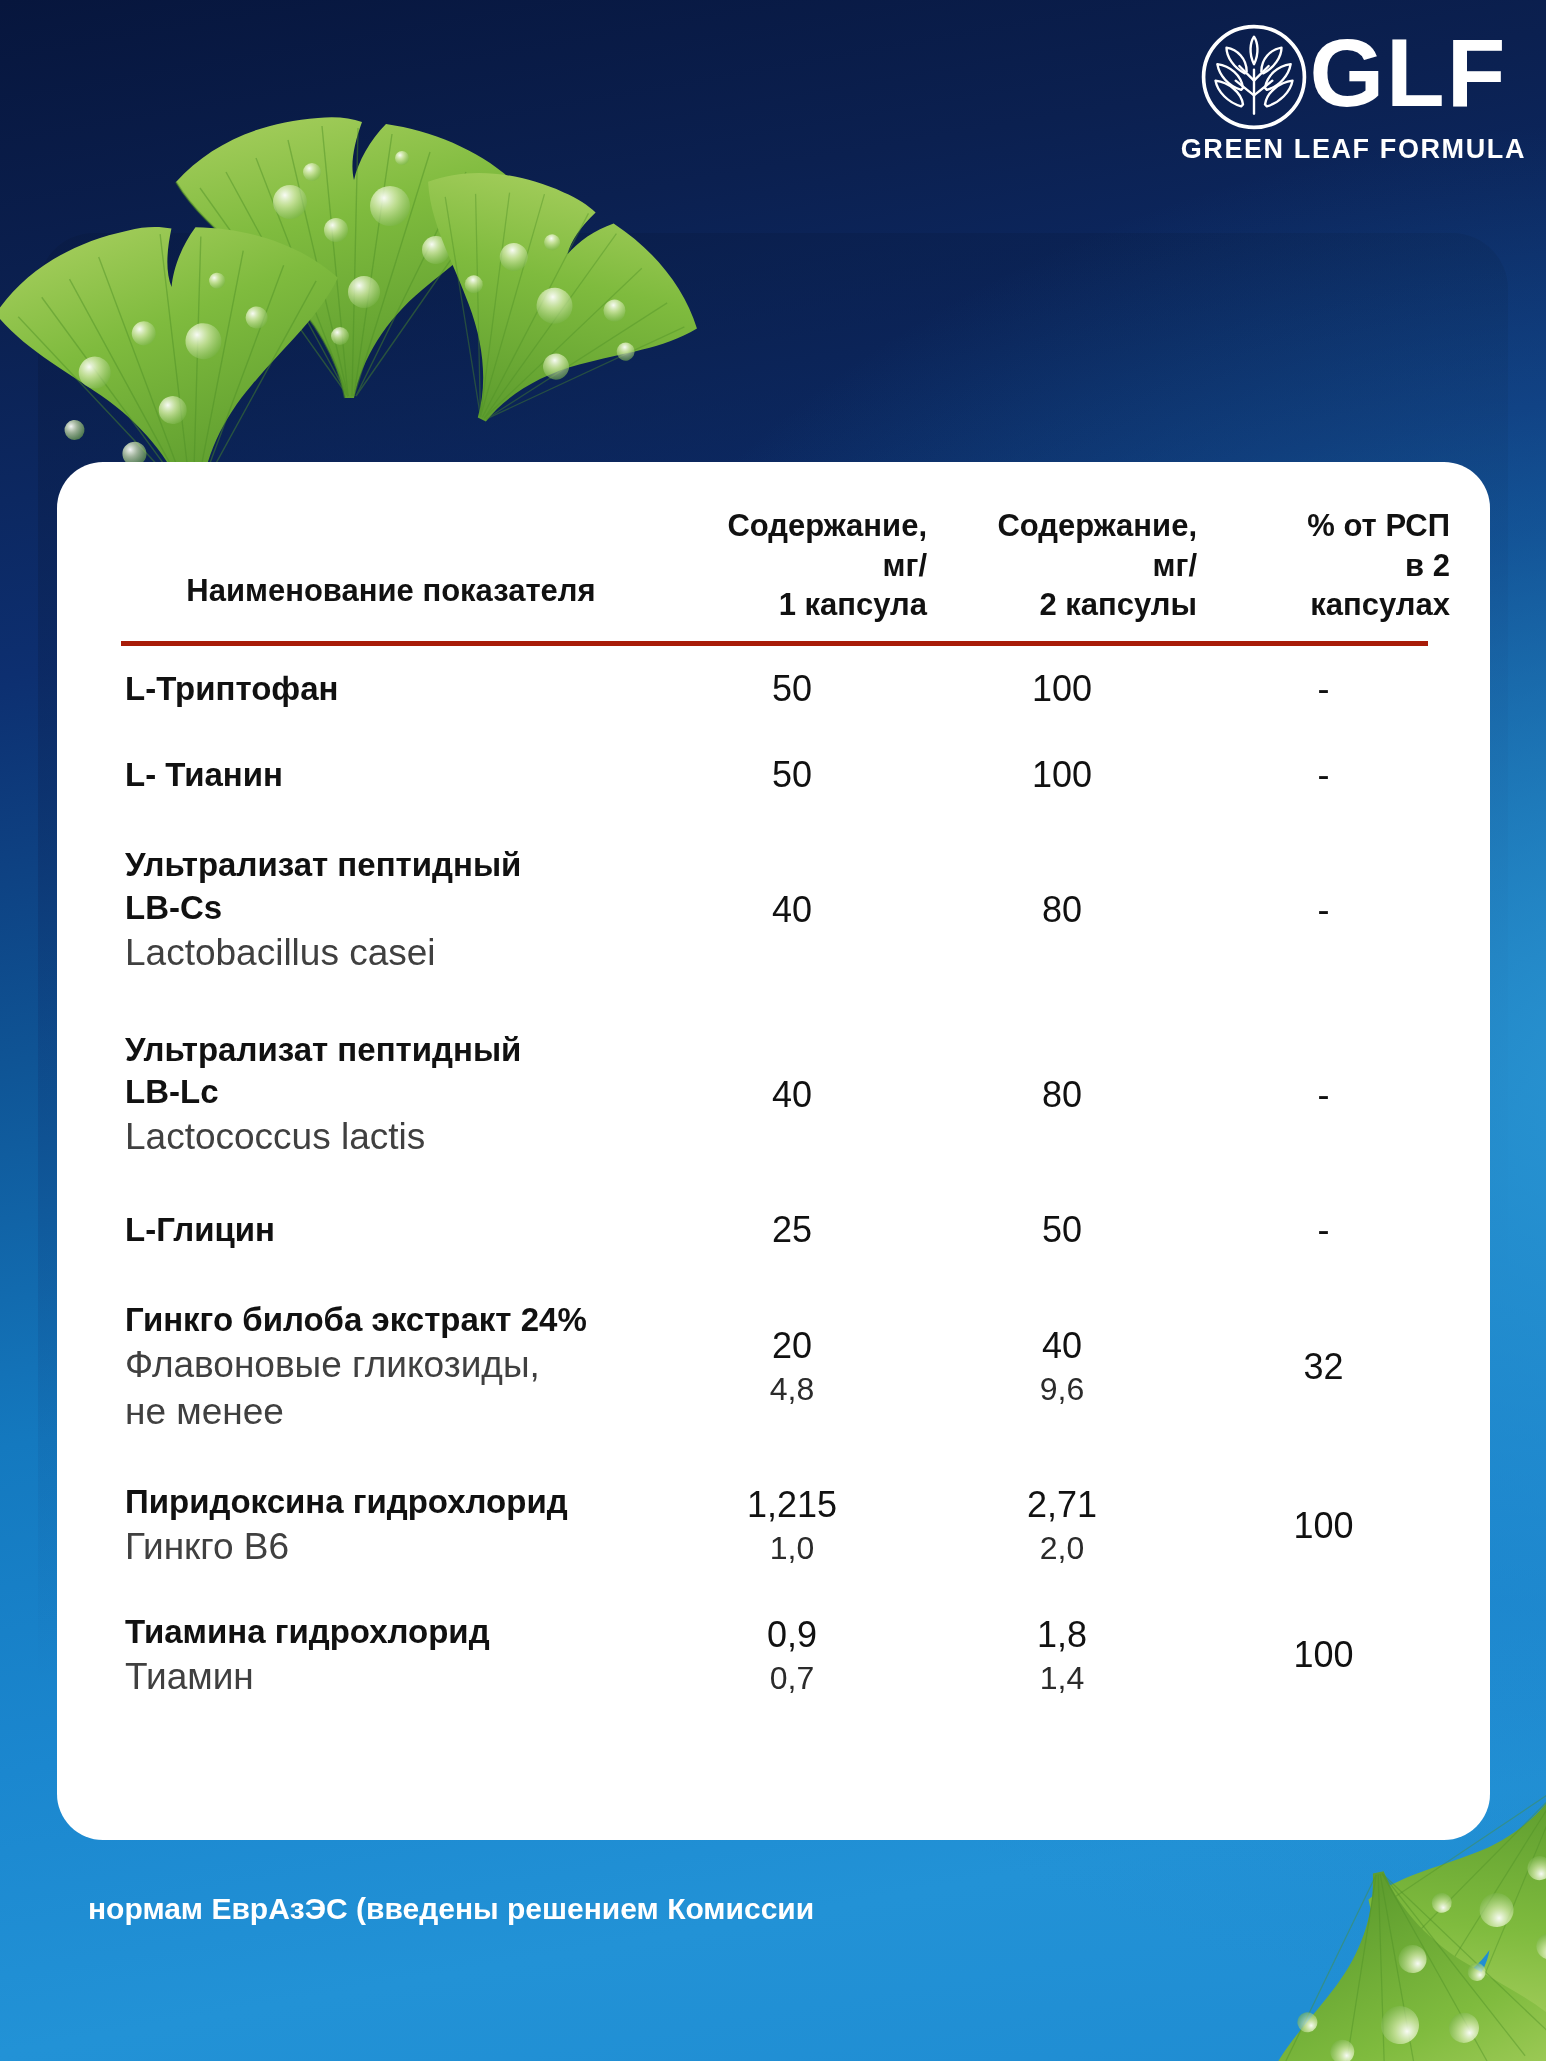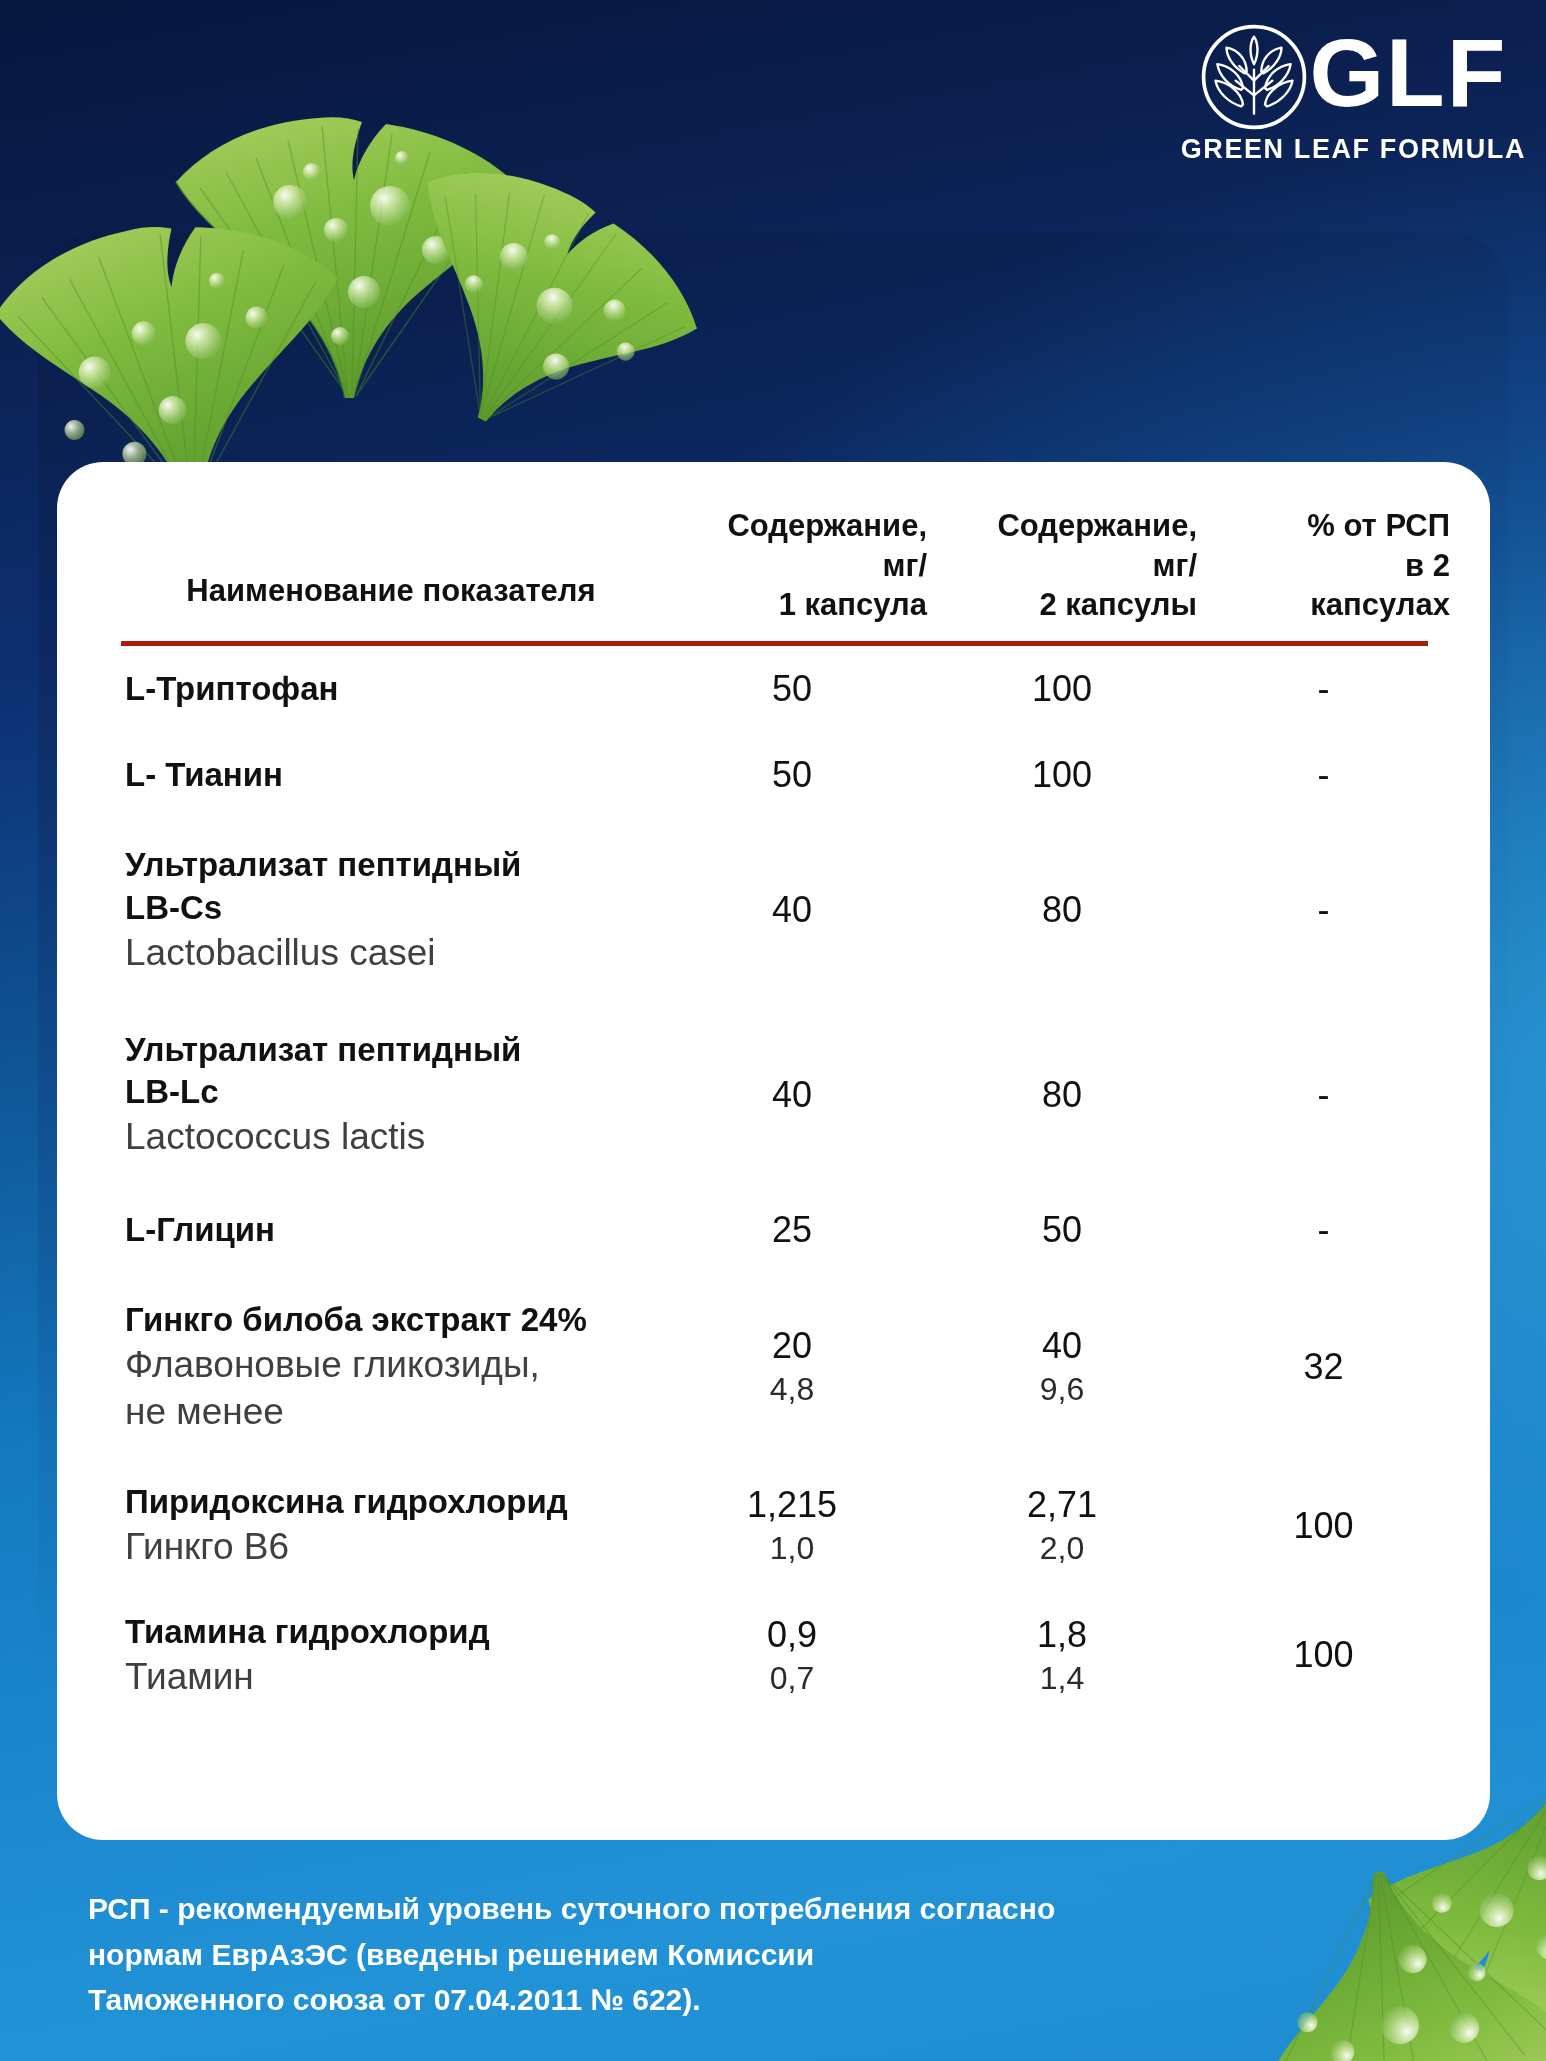--- a/index.html
+++ b/index.html
@@ -495,18 +495,16 @@
             <span class="sub-num">1,4</span>
           </td>
           <td class="pct">100</td>
         </tr>
 
       </tbody>
     </table>
   </div>
 
   <div class="footnote">
-    <span>РСП - рекомендуемый уровень суточного потребления согласно</span>
     <span>нормам ЕврАзЭС (введены решением Комиссии</span>
-    <span>Таможенного союза от 07.04.2011 № 622).</span>
   </div>
 
 </div>
 
 </body></html>

